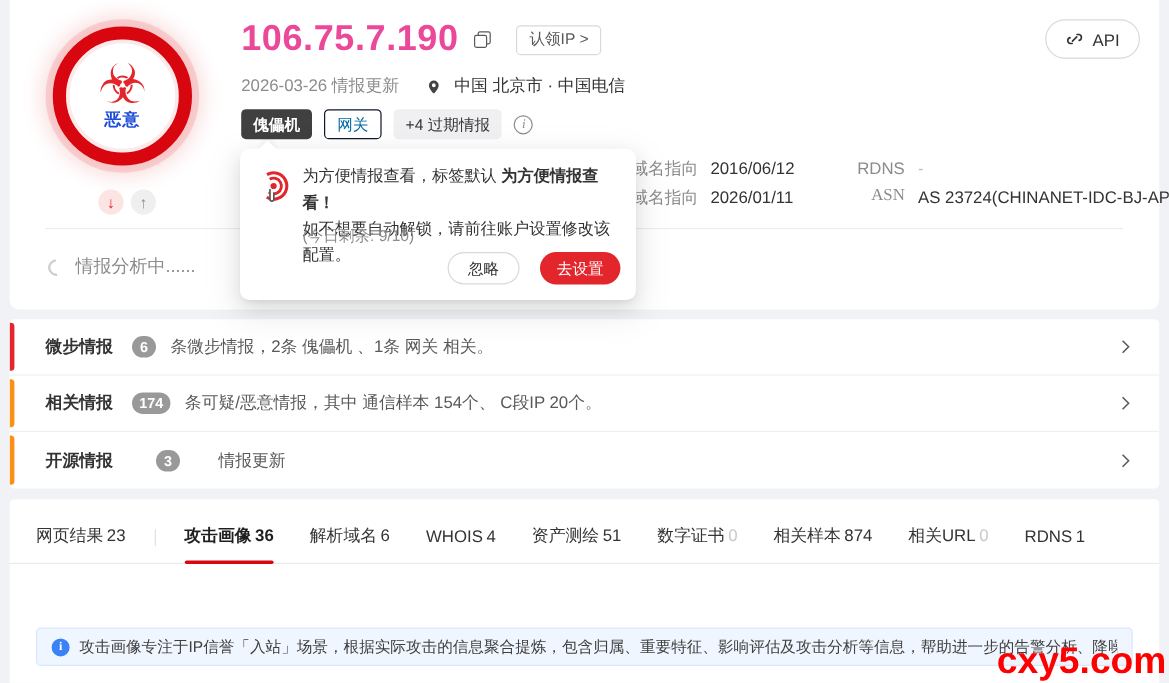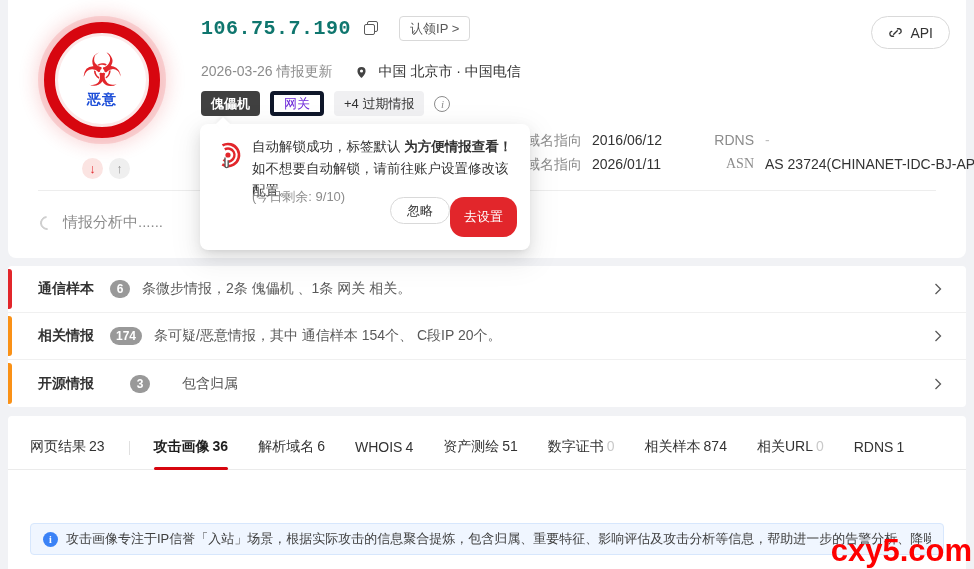--- a/index.html
+++ b/index.html
@@ -15,37 +15,37 @@
     box-shadow:0 0 0 6px rgba(226,38,43,.14), 0 0 18px 8px rgba(226,38,43,.18), inset 0 0 0 3px rgba(226,38,43,.10); }
   .biohazard { font-size:46px; line-height:1; color:#e2262b; margin-top:-4px; }
   .verdict-label { font-size:14px; font-weight:bold; color:#1d4ed8; margin-top:-2px; letter-spacing:1px; }
 
   .vote-row { position:absolute; left:74px; top:158px; display:flex; gap:6px; }
   .vote-btn { width:21px; height:21px; border-radius:50%; display:flex; align-items:center; justify-content:center; font-size:13px; cursor:pointer; border:none; }
   .vote-down { background:#fbe4e2; color:#e2262b; }
   .vote-up { background:#efefef; color:#8c8c8c; }
 
   .title-row { position:absolute; left:193px; top:16px; display:flex; align-items:center; }
-  .ip-title { font-size:20px; font-weight:bold; color:#0f766e; letter-spacing:.5px;font-family:Liberation Mono, monospace; }
+  .ip-title { font-size:30px; font-weight:bold; color:#ec4899; letter-spacing:.5px; }
   .copy-icon { width:15px; height:15px; margin-left:13px; position:relative; cursor:pointer; }
   .copy-icon .back { position:absolute; left:3px; top:0; width:11px; height:11px; border:1.5px solid #595959; border-radius:2px; }
   .copy-icon .front { position:absolute; left:0; top:3px; width:11px; height:11px; border:1.5px solid #595959; border-radius:2px; background:#fff; }
   .claim-btn { margin-left:20px; height:25px; padding:0 10px; border:1px solid #d9d9d9; border-radius:4px; background:#fff; color:#595959; font-size:13px; display:flex; align-items:center; cursor:pointer; }
 
   .api-btn { position:absolute; right:16px; top:16px; height:33px; padding:0 16px; border:1px solid #d9d9d9; border-radius:17px; background:#fff; display:flex; align-items:center; gap:7px; font-size:14px; color:#333; cursor:pointer; }
 
   .meta-row { position:absolute; left:193px; top:63px; display:flex; align-items:center; font-size:14px; }
   .meta-update { color:#8c8c8c; }
   .meta-loc { color:#333; margin-left:6px; }
   .pin-icon { margin:0 5px 0 22px; }
 
   .tags-row { position:absolute; left:193px; top:91px; display:flex; align-items:center; gap:10px; }
   .tag { height:25px; padding:0 10px; font-size:13px; display:flex; align-items:center; border-radius:4px; cursor:pointer; }
   .tag-danger { background:#404040; color:#fff; font-weight:bold; }
-  .tag-plain { background:#fff; color:#6d28d9; border:4px solid #0f172a; }
+  .tag-plain { background:#fff; color:#0369a1; border:1px solid #0f172a; }
   .tag-muted { background:#f0f0f2; color:#333;text-align:center; }
   .info-icon { width:16px; height:16px; border:1px solid #8c8c8c; border-radius:50%; color:#8c8c8c; font-size:11px; display:flex; align-items:center; justify-content:center; font-style:italic; font-family:"Liberation Serif",serif; cursor:pointer; }
 
   .detail-frag { position:absolute; color:#8c8c8c; font-size:14px; width:9px; overflow:hidden; white-space:nowrap; }
   .d-label { position:absolute; color:#8c8c8c; font-size:14px; white-space:nowrap; }
   .d-value { position:absolute; color:#333; font-size:14px; white-space:nowrap; }
   .d-label-r { position:absolute; color:#8c8c8c; font-size:14px; width:56px; text-align:right; white-space:nowrap; }
   .muted-val { color:#bfbfbf; }
 
   .header-divider { position:absolute; left:30px; right:30px; top:190px; height:1px; background:#ededed; }
@@ -55,23 +55,23 @@
   .analyzing-text { color:#8c8c8c; font-size:15px; }
 
   
   .popup { position:absolute; left:200px; top:124px; width:330px; height:126px; background:#fff; border-radius:8px; z-index:20;
     box-shadow:0 3px 6px -4px rgba(0,0,0,.12), 0 6px 16px rgba(0,0,0,.10), 0 9px 28px 8px rgba(0,0,0,.05); }
   .popup-arrow { position:absolute; top:-5px; left:18px; width:10px; height:10px; background:#fff; transform:rotate(45deg); box-shadow:-2px -2px 4px rgba(0,0,0,.05); }
   .popup-icon { position:absolute; left:13px; top:17px; }
   .popup-body { position:absolute; left:52px; top:12px; right:12px; font-size:13.5px; line-height:22px; color:#333; }
   .popup-body b { font-weight:bold; }
   .popup-quota { position:absolute; left:52px; top:64px; font-size:13px; color:#8c8c8c; }
-  .popup-actions { position:absolute; right:13px; bottom:13px; display:flex; gap:0; }
+  .popup-actions { position:absolute; right:13px; bottom:13px; display:flex; gap:17px; }
   .btn-ignore { height:27px; padding:0 16px; border:1px solid #d9d9d9; border-radius:14px; background:#fff; color:#333; font-size:13px; display:flex; align-items:center; cursor:pointer; }
-  .btn-go { height:40px; padding:0 14px; border:none; border-radius:14px; background:#e2262b; color:#fff; font-size:13px; display:flex; align-items:center; cursor:pointer; }
+  .btn-go { height:27px; padding:0 14px; border:none; border-radius:14px; background:#e2262b; color:#fff; font-size:13px; display:flex; align-items:center; cursor:pointer; }
 
   
   .intel-card { position:absolute; left:8px; right:8px; top:266px; background:#fff; border-radius:4px; overflow:hidden; }
   .intel-row { position:relative; height:47px; display:flex; align-items:center; padding:0 22px 0 30px; border-bottom:1px solid #f0f0f0; cursor:pointer; }
   .intel-row:last-child { border-bottom:none;gap:20px; }
   .intel-row::before { content:""; position:absolute; left:0; top:3px; bottom:3px; width:4px; border-radius:0 3px 3px 0; background:var(--accent,#e2262b); }
   .intel-title { font-size:14px; font-weight:bold; color:#333; width:72px; }
   .count-pill { min-width:20px; height:18px; padding:0 6px; border-radius:10px; background:#999; color:#fff; font-size:12px; font-weight:bold; display:flex; align-items:center; justify-content:center; margin-right:12px; }
   .intel-desc { font-size:14px; color:#595959; flex:1; }
   .chevron { color:#595959; flex:none; }
@@ -171,51 +171,51 @@
 
   <div class="popup">
     <div class="popup-arrow"></div>
     <svg class="popup-icon" width="32" height="32" viewBox="0 0 32 32">
       <circle cx="15" cy="14" r="11" fill="none" stroke="#e2262b" stroke-width="2.6" stroke-dasharray="46 24" transform="rotate(-120 15 14)"></circle>
       <circle cx="15" cy="14" r="6.5" fill="none" stroke="#e2262b" stroke-width="2.4" stroke-dasharray="28 13" transform="rotate(-120 15 14)"></circle>
       <circle cx="15" cy="14" r="2.6" fill="#e2262b"></circle>
       <path d="M12 17 l0 8 a1.6 1.6 0 0 0 3.2 0 l0 -5" fill="#fff" stroke="#595959" stroke-width="1.4" stroke-linecap="round" stroke-linejoin="round"></path>
     </svg>
     <div class="popup-body">
-      <span>自动解锁成功，标签默认 </span><b>为方便情报查看！</b><br>
+      <span>为方便情报查看，标签默认 </span><b>为方便情报查看！</b><br>
       <span>如不想要自动解锁，请前往账户设置修改该配置。</span>
     </div>
     <div class="popup-quota">(今日剩余: 9/10)</div>
     <div class="popup-actions">
       <button class="btn-ignore">忽略</button>
       <button class="btn-go">去设置</button>
     </div>
   </div>
 
   <div class="intel-card">
     <div class="intel-row" style="--accent: #e2262b;">
-      <span class="intel-title">通信样本</span>
+      <span class="intel-title">微步情报</span>
       <span class="count-pill">6</span>
       <span class="intel-desc">条微步情报，2条 傀儡机 、1条 网关 相关。</span>
       <svg class="chevron" width="12" height="12" viewBox="0 0 12 12">
           <path d="M3.5 1 L8.5 6 L3.5 11" fill="none" stroke="#595959" stroke-width="1.3"></path>
         </svg>
     </div>
     <div class="intel-row" style="--accent: #fa9116;">
       <span class="intel-title">相关情报</span>
       <span class="count-pill">174</span>
       <span class="intel-desc">条可疑/恶意情报，其中 通信样本 154个、 C段IP 20个。</span>
       <svg class="chevron" width="12" height="12" viewBox="0 0 12 12">
           <path d="M3.5 1 L8.5 6 L3.5 11" fill="none" stroke="#595959" stroke-width="1.3"></path>
         </svg>
     </div>
     <div class="intel-row" style="--accent: #fa9116;">
       <span class="intel-title">开源情报</span>
       <span class="count-pill">3</span>
-      <span class="intel-desc">包含归属</span>
+      <span class="intel-desc">情报更新</span>
       <svg class="chevron" width="12" height="12" viewBox="0 0 12 12">
           <path d="M3.5 1 L8.5 6 L3.5 11" fill="none" stroke="#595959" stroke-width="1.3"></path>
         </svg>
     </div>
   </div>
 
   <div class="tabs-card">
     <div class="tabs-bar">
       <span class="tab"><span>网页结果</span><span class="tab-count">23</span></span>
       <span class="tab-divider"></span>

